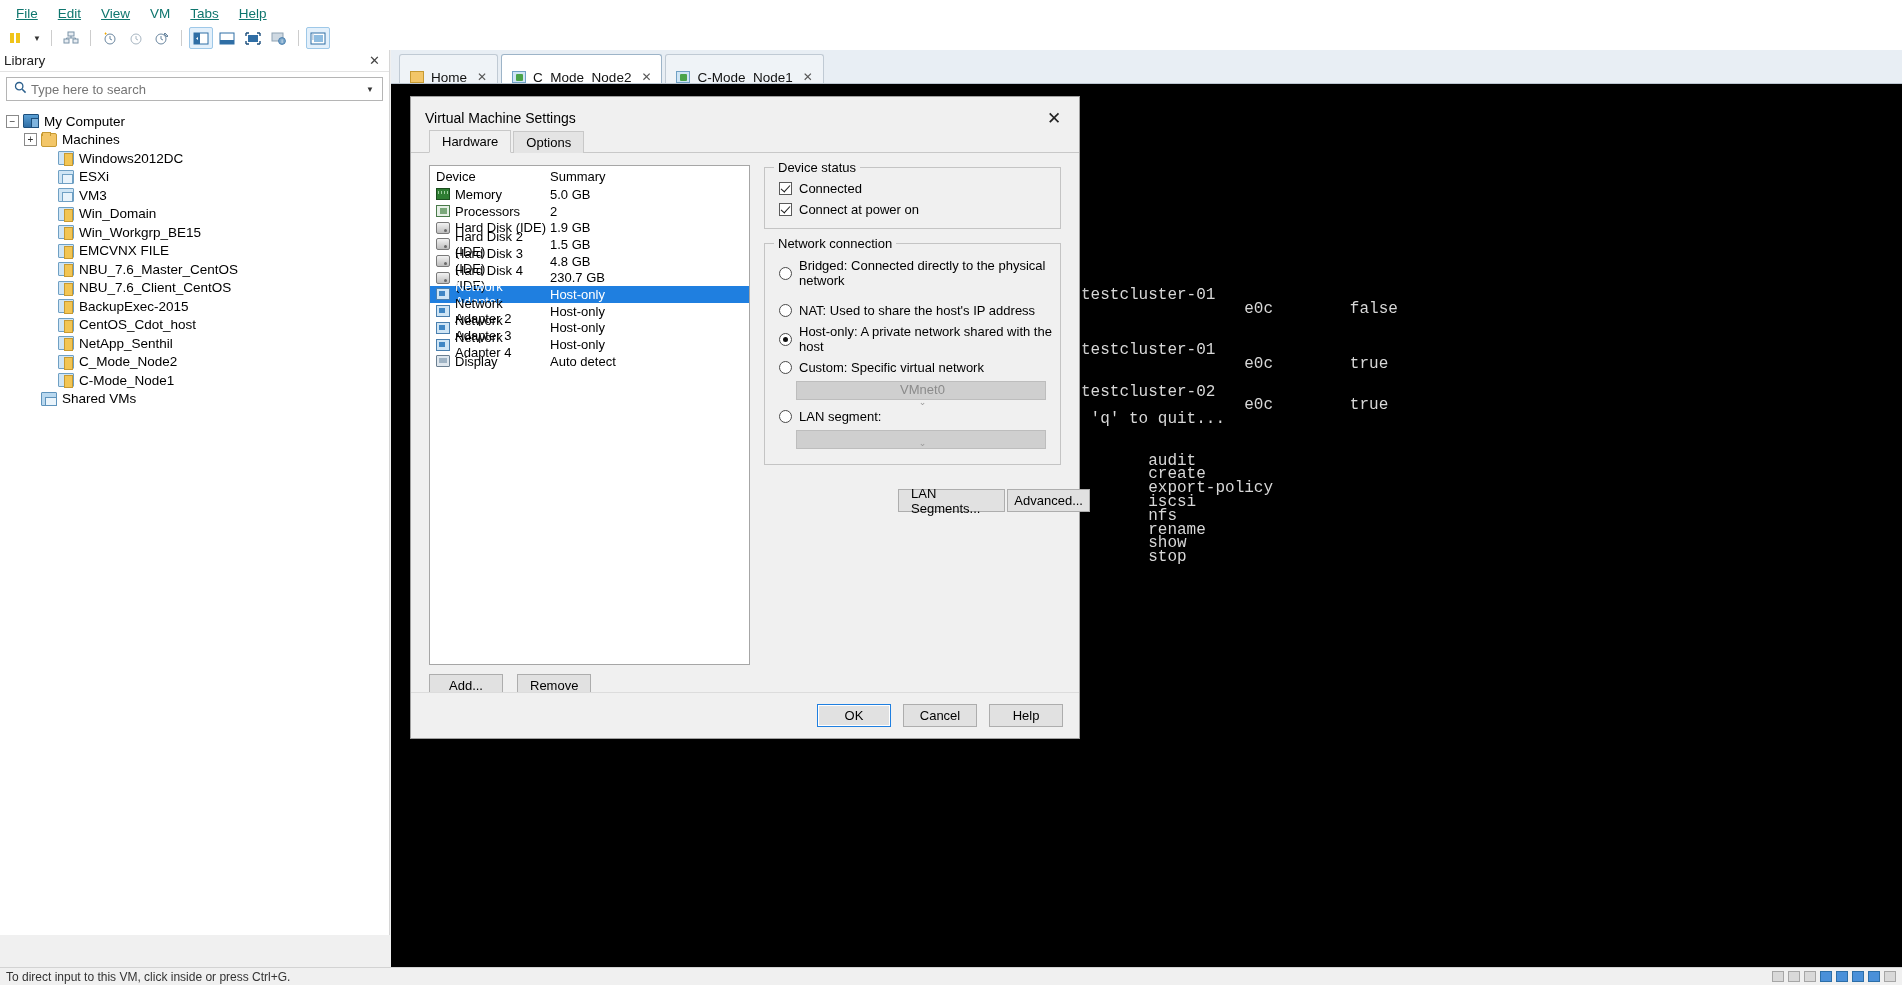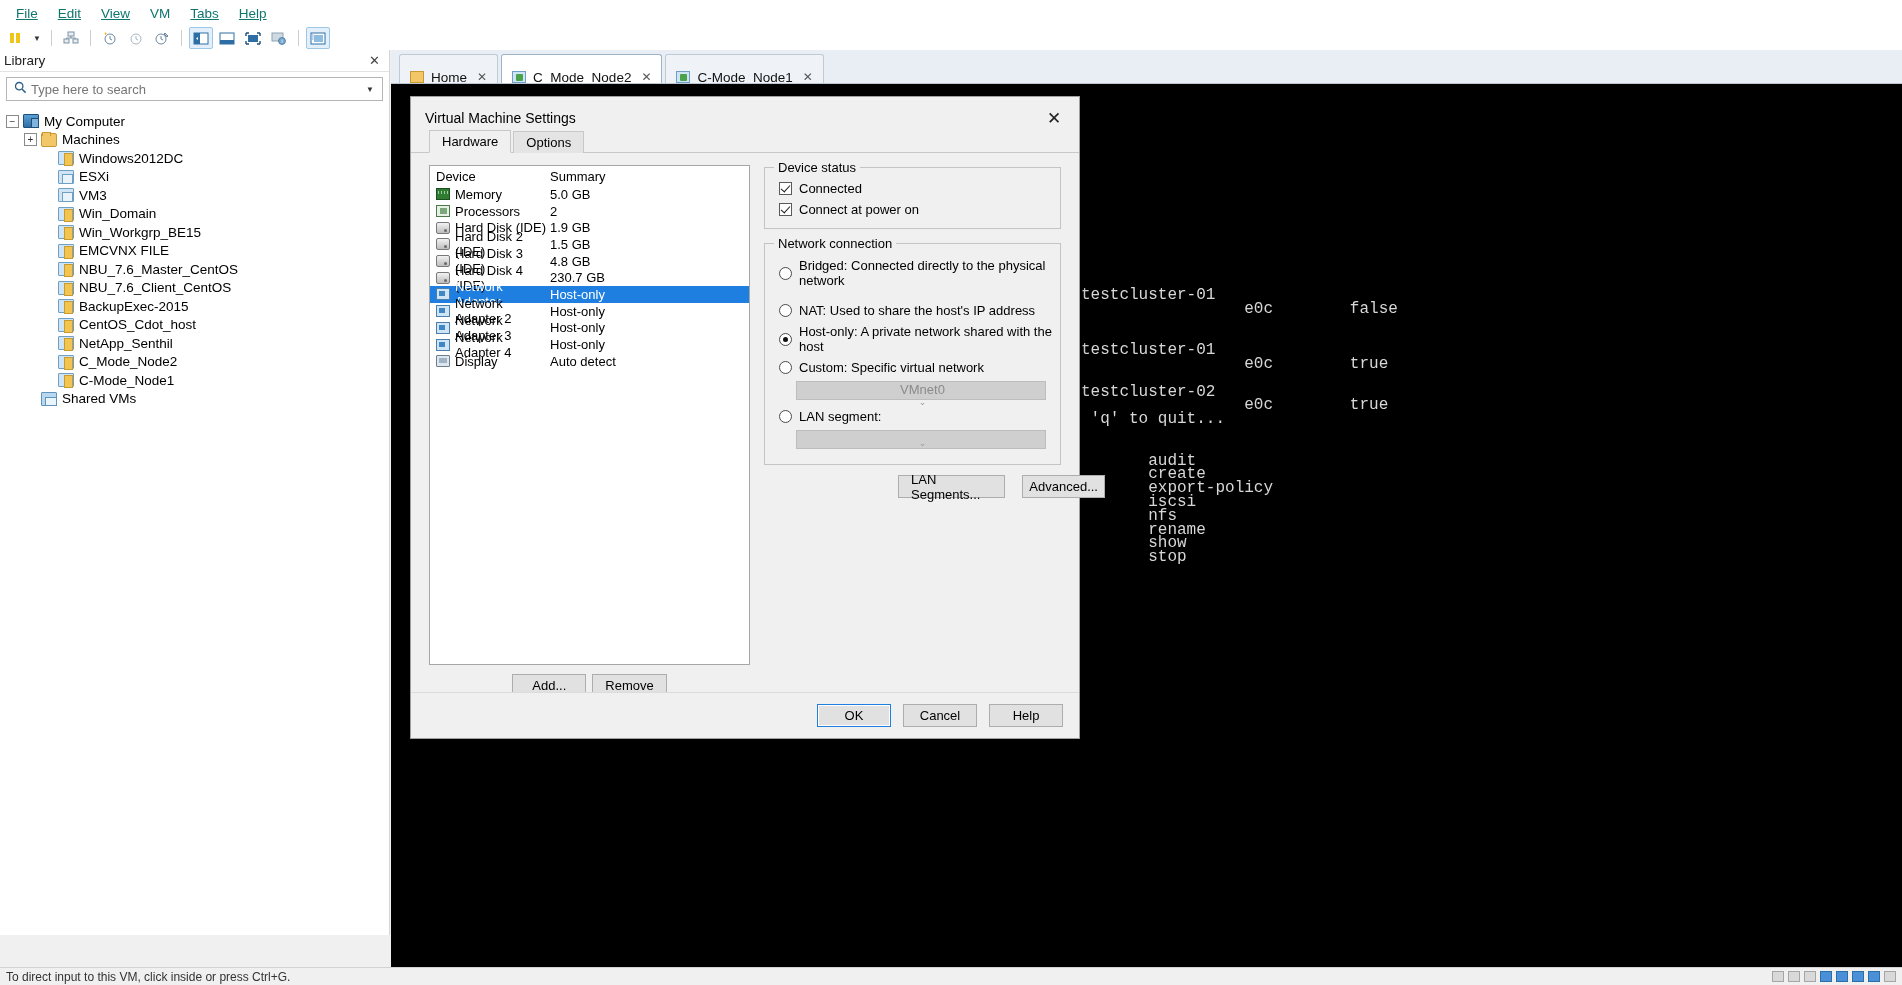--- a/index.html
+++ b/index.html
@@ -158,21 +158,21 @@
                  background:repeating-linear-gradient(90deg,#9ccc9e 0 1px,transparent 1px 3px); }
   .ic-cpu { background:#e6f0e6; border:1px solid #4a7a4a; }
   .ic-cpu:after{ content:""; position:absolute; left:3px; top:2px; width:7px; height:6px; background:#7aa87a; }
   .ic-hdd { background:linear-gradient(#f2f2f2,#bdbdbd); border:1px solid #7a7a7a; border-radius:2px; }
   .ic-hdd:after{ content:""; position:absolute; right:2px; bottom:1px; width:3px; height:3px; background:#6a6a6a; border-radius:50%; }
   .ic-net { background:#cfe5f5; border:1px solid #4a7fae; position:relative; }
   .ic-net:after{ content:""; position:absolute; left:2px; top:2px; width:6px; height:5px; background:#3f86c4; }
   .ic-disp { background:#dfe7ee; border:1px solid #6b7f91; border-radius:1px; }
   .ic-disp:after{ content:""; position:absolute; left:2px; top:2px; width:8px; height:5px; background:#9fb3c4; }
 
-  .addremove { position:absolute; left:18px; top:521px; width:321px; display:flex; justify-content:center; gap:6px; }
+  .addremove { position:absolute; left:18px; top:521px; width:321px; display:flex; gap:14px; }
   .btn {
     min-width:74px; height:23px; padding:0 12px; font-size:13px;
     background:#e1e1e1; border:1px solid #adadad; color:#000;
     display:flex; align-items:center; justify-content:center;
     font-family:"Liberation Sans", sans-serif;
   }
 
   
   .group { position:absolute; border:1px solid #c4c4c4; }
   .group > .legend {
@@ -203,21 +203,21 @@
   }
   .lbl-dim { color:#9a9a9a; }
 
   .combo {
     height:19px; background:#cfcfcf; border:1px solid #bdbdbd; display:flex; align-items:center;
     justify-content:space-between; padding:0 4px 0 7px; color:#8b8b8b; font-size:13px;flex-direction:column;
   }
   .combo .cv { color:#8b8b8b; }
   .combo .carr { font-size:9px; color:#9a9a9a; }
 
-  .net-btns { position:absolute; left:487px; top:322px; display:flex; gap:17px;justify-content:space-between; }
+  .net-btns { position:absolute; left:487px; top:336px; display:flex; gap:2px;justify-content:space-between; }
 
   .dlg-footer {
     position:absolute; left:0; bottom:0; width:668px; height:46px;
     background:#f0f0f0; border-top:1px solid #dcdcdc;
     display:flex; align-items:center; justify-content:flex-end; gap:12px; padding-right:16px;
   }
   .btn-wide { min-width:74px; }
   .btn.default { border:1px solid #1f7fe0; box-shadow: inset 0 0 0 1px #ffffff; }
 </style>
 </head>

